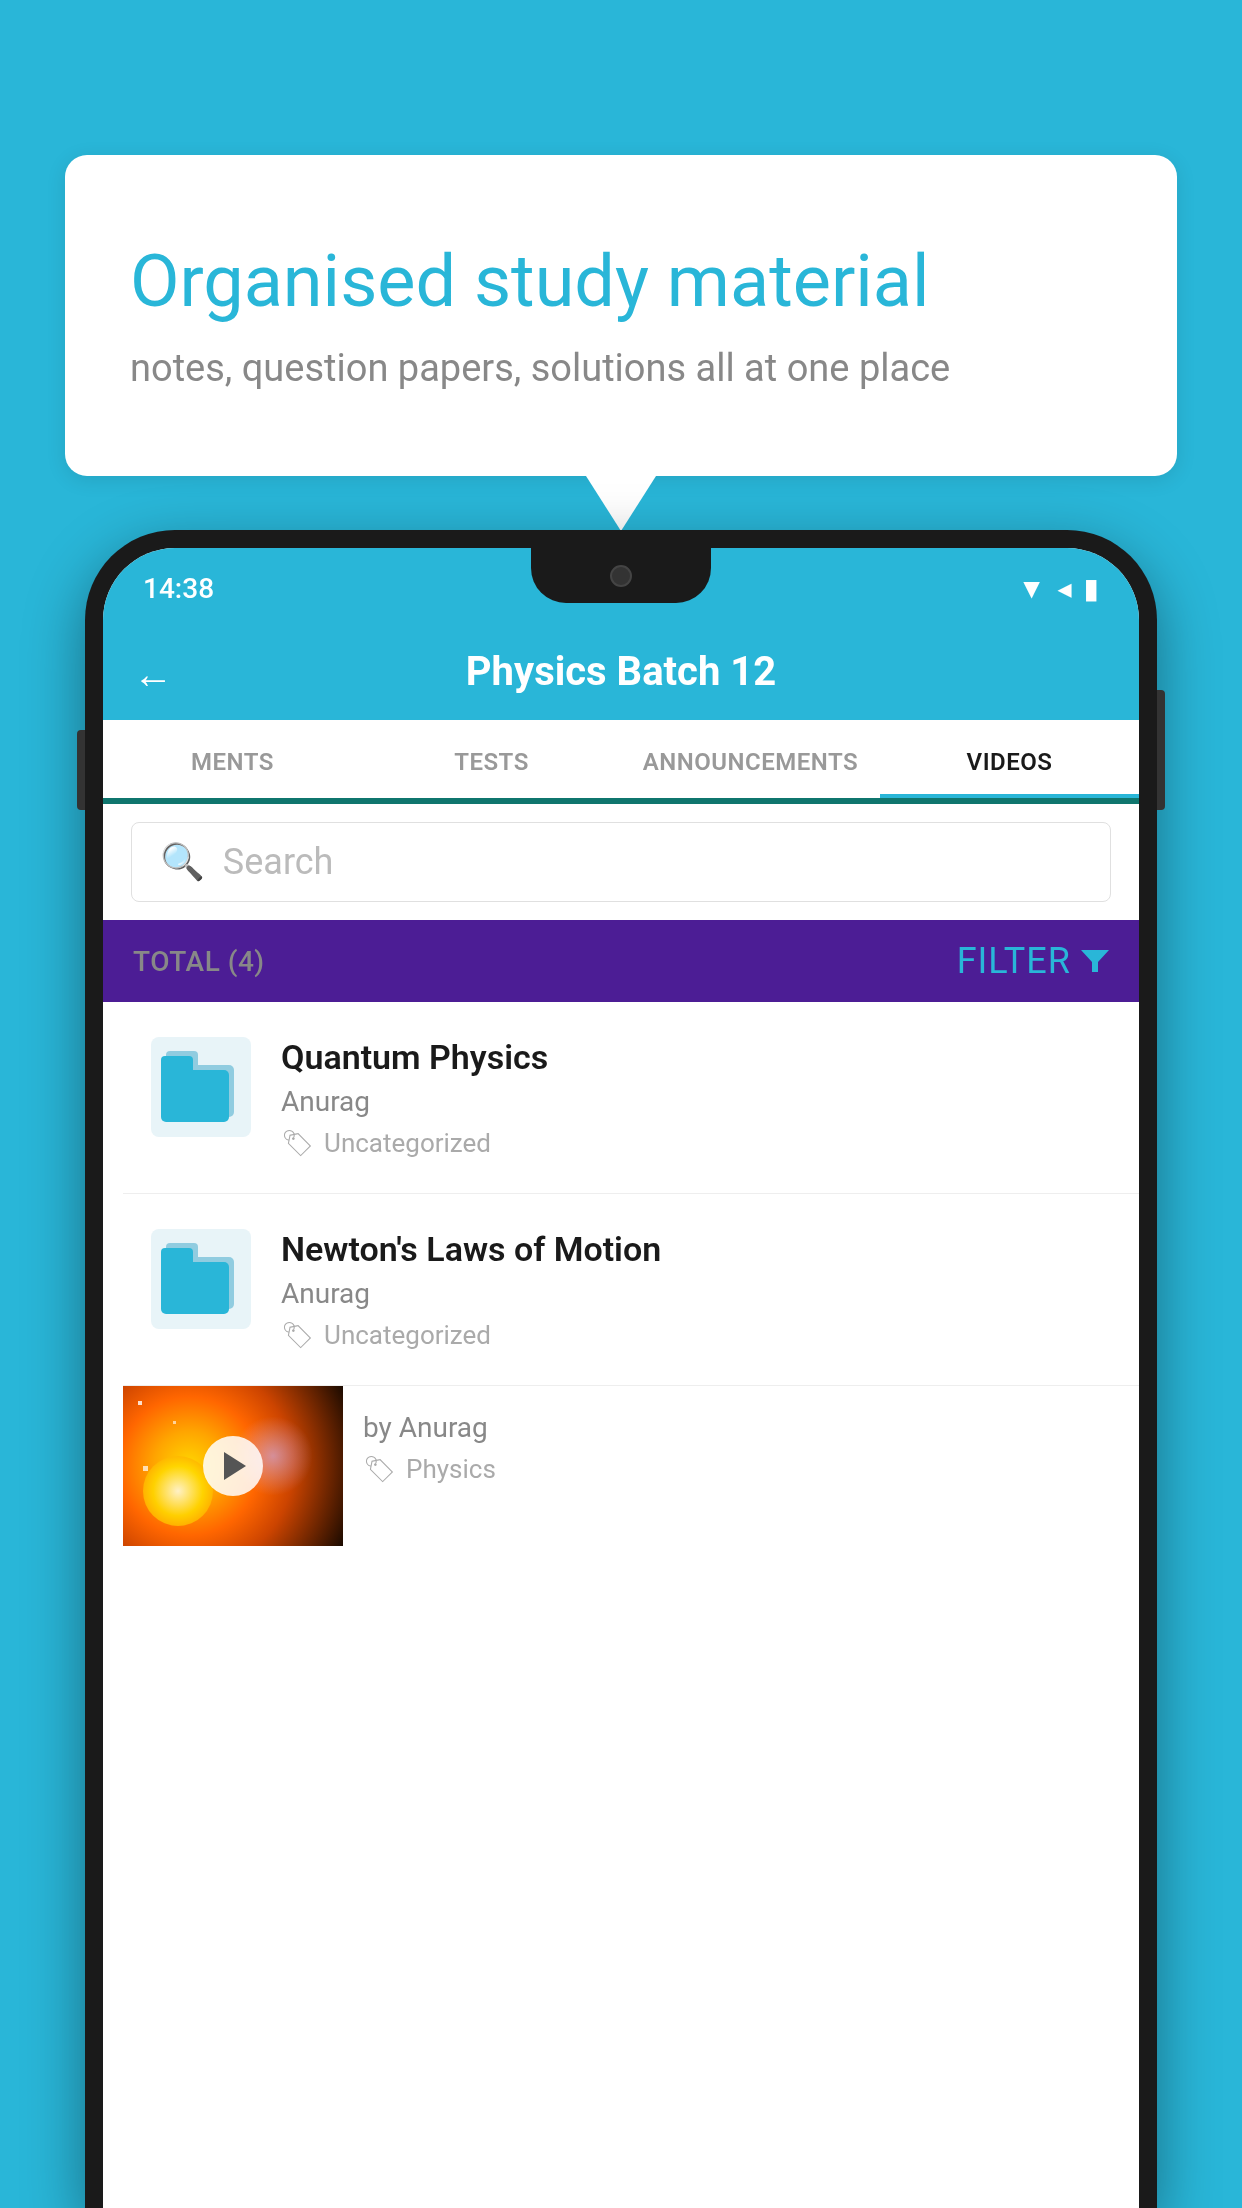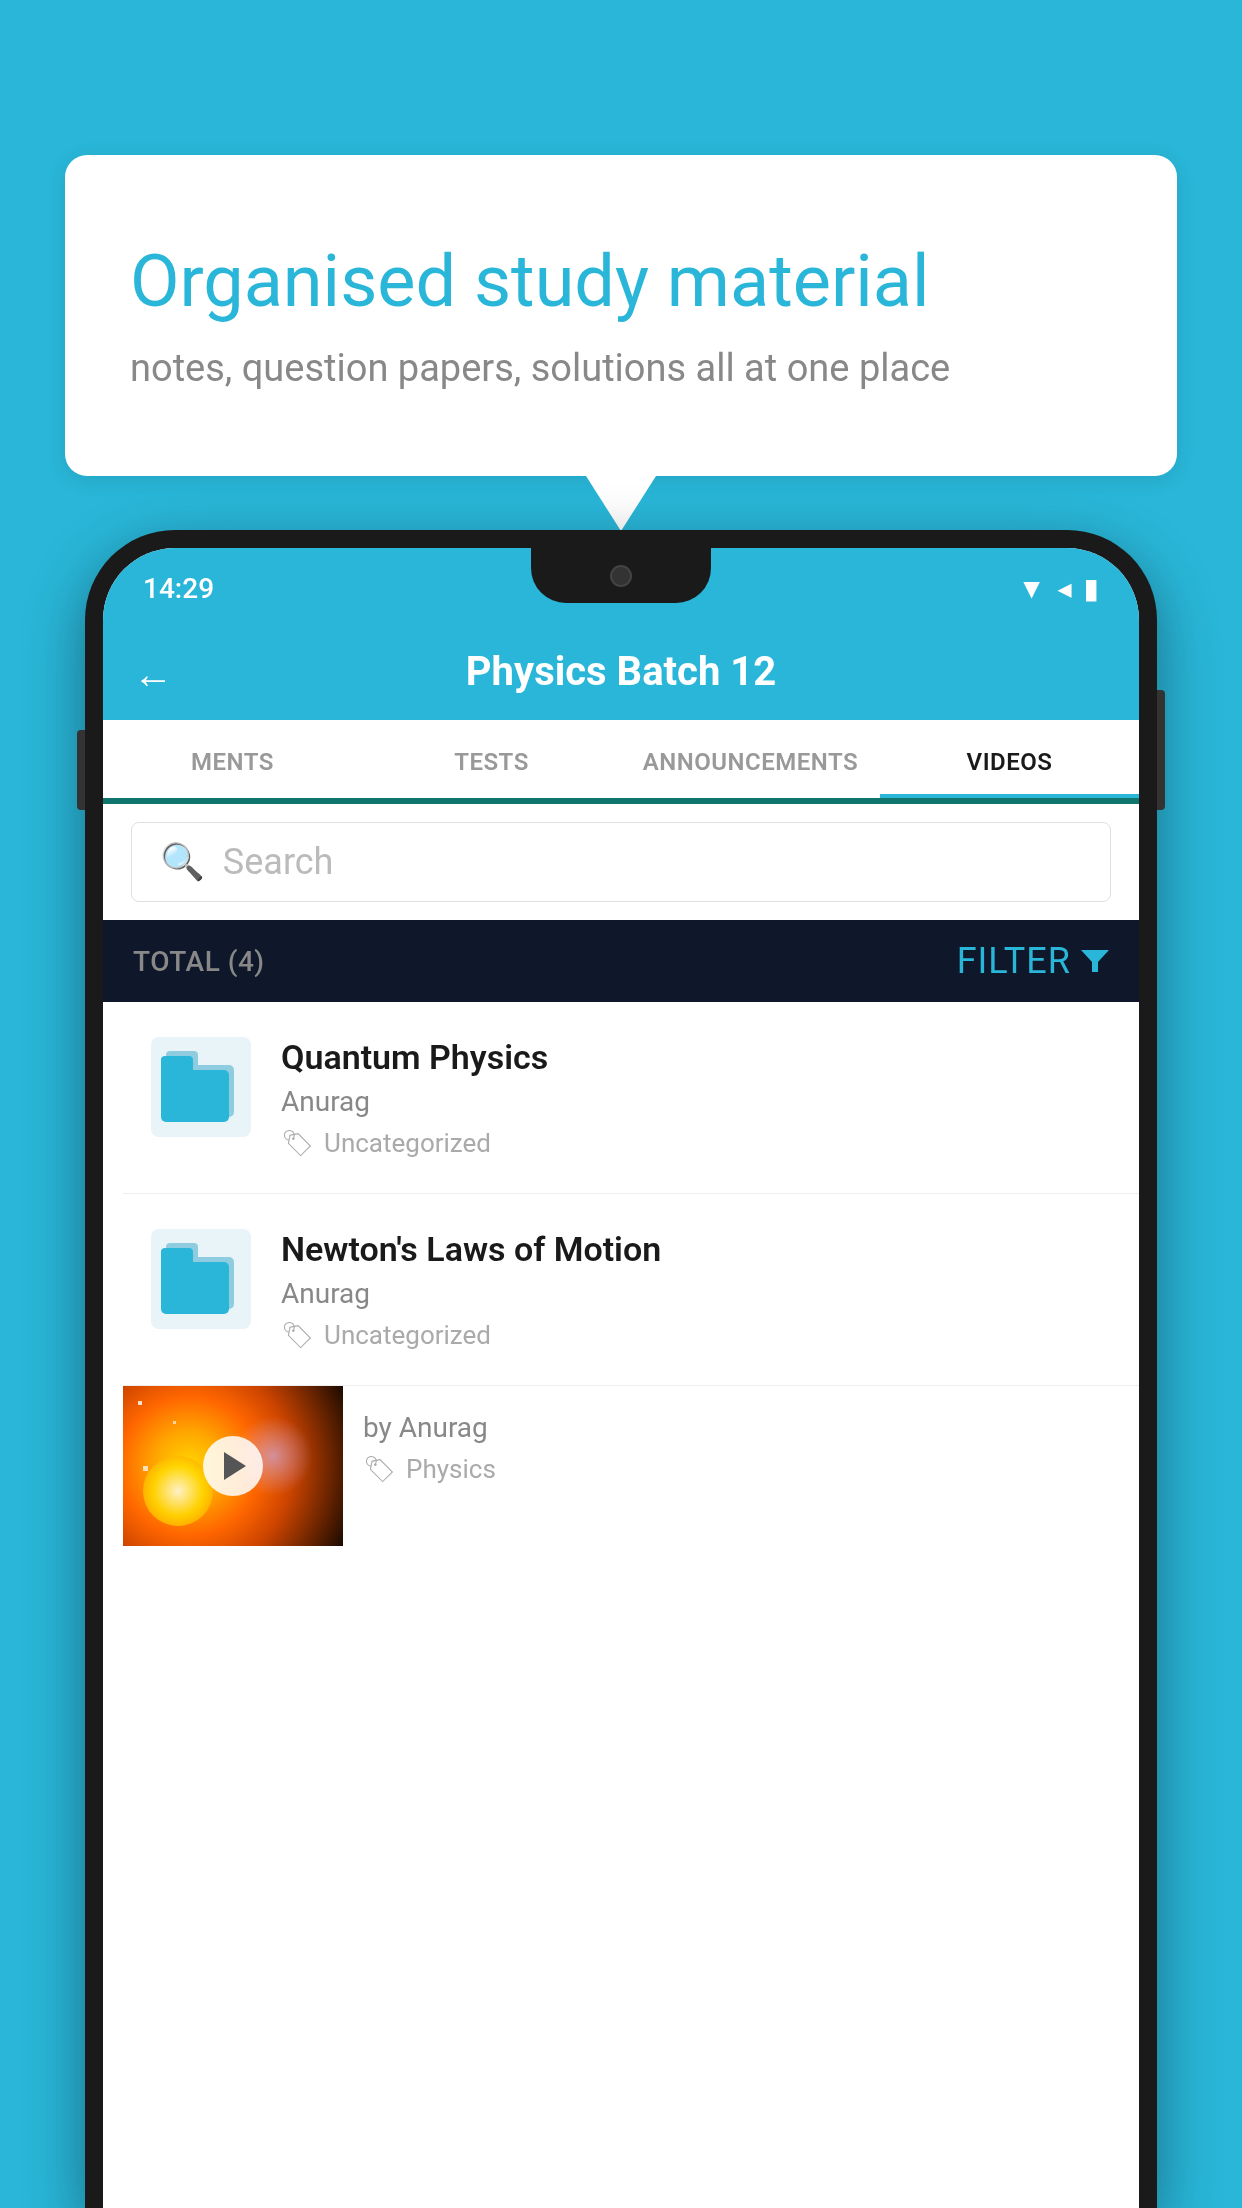--- a/index.html
+++ b/index.html
@@ -197,21 +197,21 @@
       gap: 18px;
     }
 
     .search-placeholder {
       color: #bbb;
       font-size: 36px;
     }
 
     
     .filter-bar {
-      background: #0f172a;
+      background: #4c1d95;
       padding: 20px 30px;
       display: flex;
       align-items: center;
       justify-content: space-between;
     }
 
     .total-count {
       color: #888;
       font-size: 28px;
       font-weight: 500;
@@ -437,21 +437,21 @@
     <div class="speech-bubble-arrow"></div>
   </div>
 
   <div class="phone-frame">
     <div class="phone-side-btn-left"></div>
     <div class="phone-side-btn-right"></div>
 
     <div class="phone-inner">
 
       <div class="phone-notch-bar">
-        <span class="phone-time">14:29</span>
+        <span class="phone-time">14:38</span>
         <div class="phone-notch">
           <div class="phone-camera"></div>
         </div>
         <div class="phone-status-icons">
           <span style="color:white;font-size:28px;">▼</span>
           <span style="color:white;font-size:28px;">◂</span>
           <span style="color:white;font-size:28px;">▮</span>
         </div>
       </div>
 

